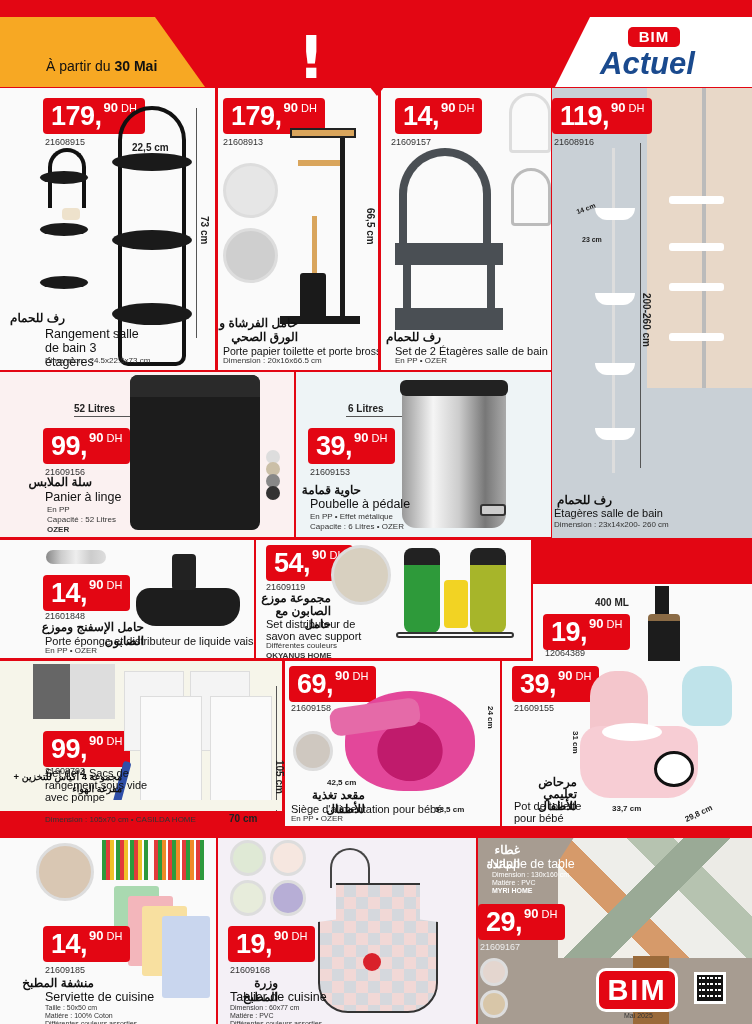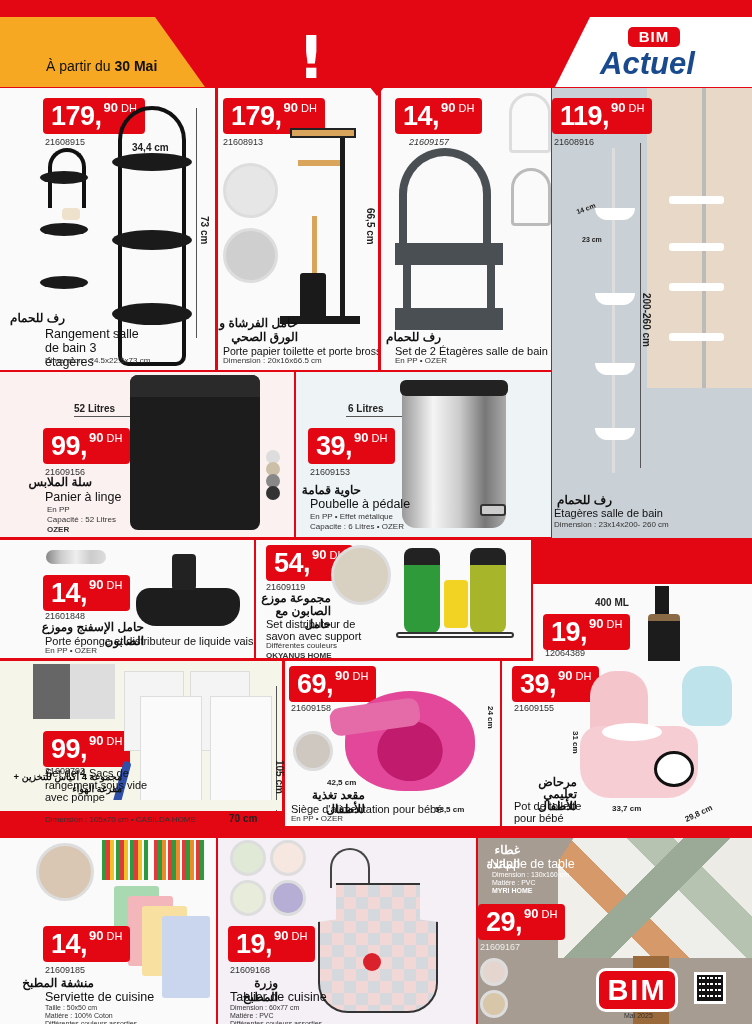--- a/index.html
+++ b/index.html
@@ -88,21 +88,21 @@
   <div class="shape" style="left:48px;top:60px;width:38px;height:60px;border:4px solid #111;border-bottom:none;border-radius:20px 20px 0 0;"></div>
   <div class="shape" style="left:40px;top:83px;width:48px;height:13px;background:#1a1a1a;border-radius:50%;"></div>
   <div class="shape" style="left:40px;top:135px;width:48px;height:13px;background:#1a1a1a;border-radius:50%;"></div>
   <div class="shape" style="left:40px;top:188px;width:48px;height:13px;background:#1a1a1a;border-radius:50%;"></div>
   <div class="shape" style="left:62px;top:120px;width:18px;height:12px;background:#eee2cc;border-radius:4px;"></div>
 
   <div class="shape" style="left:118px;top:18px;width:68px;height:260px;border:4px solid #111;border-radius:34px 34px 10px 10px;"></div>
   <div class="shape" style="left:112px;top:65px;width:80px;height:18px;background:#1a1a1a;border-radius:50%;"></div>
   <div class="shape" style="left:112px;top:142px;width:80px;height:20px;background:#1a1a1a;border-radius:50%;"></div>
   <div class="shape" style="left:112px;top:215px;width:80px;height:22px;background:#1a1a1a;border-radius:50%;"></div>
-  <div class="dim" style="left:132px;top:54px;">34,4 cm</div>
+  <div class="dim" style="left:132px;top:54px;">22,5 cm</div>
   <div class="line-v" style="left:196px;top:20px;height:230px;"></div>
   <div class="vdim" style="left:210px;top:128px;">73 cm</div>
   <div class="ar" style="right:150px;top:223px;">رف للحمام</div>
   <div class="name" style="left:45px;top:239px;width:100px;">Rangement salle de bain 3 étagères</div>
   <div class="specs" style="left:45px;top:268px;">Dimension : 24.5x22.5x73 cm</div>
 </div>
 
 <div class="panel white" style="left:218px;top:88px;width:160px;height:282px;">
   <div class="price" style="left:5px;top:10px;">
     <span class="price-int">179,</span>
@@ -123,21 +123,21 @@
   <div class="name" style="left:5px;top:256px;font-size:10.5px;white-space:nowrap;">Porte papier toilette et porte brosse</div>
   <div class="specs" style="left:5px;top:268px;">Dimension : 20x16x66.5 cm</div>
 </div>
 
 <div class="panel white" style="left:381px;top:88px;width:170px;height:282px;">
   <div class="price" style="left:14px;top:10px;">
     <span class="price-int">14,</span>
     <span class="price-dec">90</span>
     <span class="price-cur">DH</span>
   </div>
-  <div class="code" style="left:28px;top:49px;font-style:italic;">21609157</div>
+  <div class="code" style="left:10px;top:49px;">21609157</div>
   <div class="shape" style="left:18px;top:60px;width:92px;height:100px;border:8px solid #4a4f54;border-bottom:none;border-radius:46px 46px 0 0;"></div>
   <div class="shape" style="left:14px;top:155px;width:108px;height:22px;background:#4a4f54;"></div>
   <div class="shape" style="left:22px;top:177px;width:92px;height:60px;border-left:8px solid #4a4f54;border-right:8px solid #4a4f54;"></div>
   <div class="shape" style="left:14px;top:220px;width:108px;height:22px;background:#4a4f54;"></div>
   <div class="shape" style="left:128px;top:5px;width:42px;height:60px;border:3px solid #ddd;border-radius:20px 20px 4px 4px;"></div>
   <div class="shape" style="left:130px;top:80px;width:40px;height:58px;border:3px solid #bbb;border-radius:20px 20px 4px 4px;"></div>
   <div class="ar" style="right:110px;top:242px;">رف للحمام</div>
   <div class="name" style="left:14px;top:256px;font-size:11px;white-space:nowrap;">Set de 2 Étagères salle de bain</div>
   <div class="specs" style="left:14px;top:268px;">En PP • OZER</div>
 </div>

